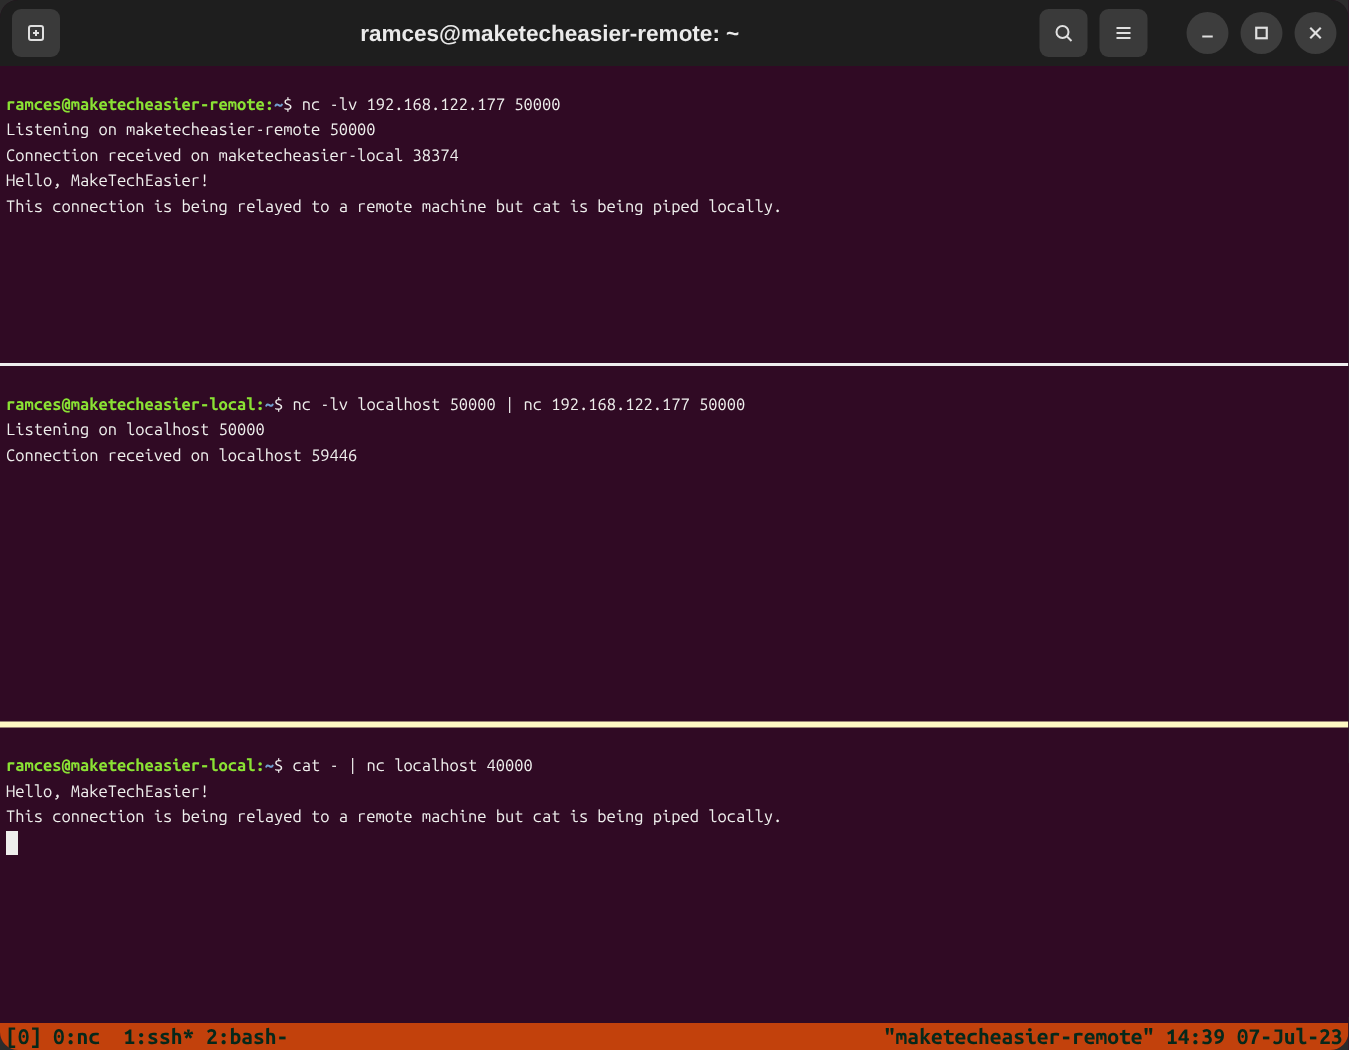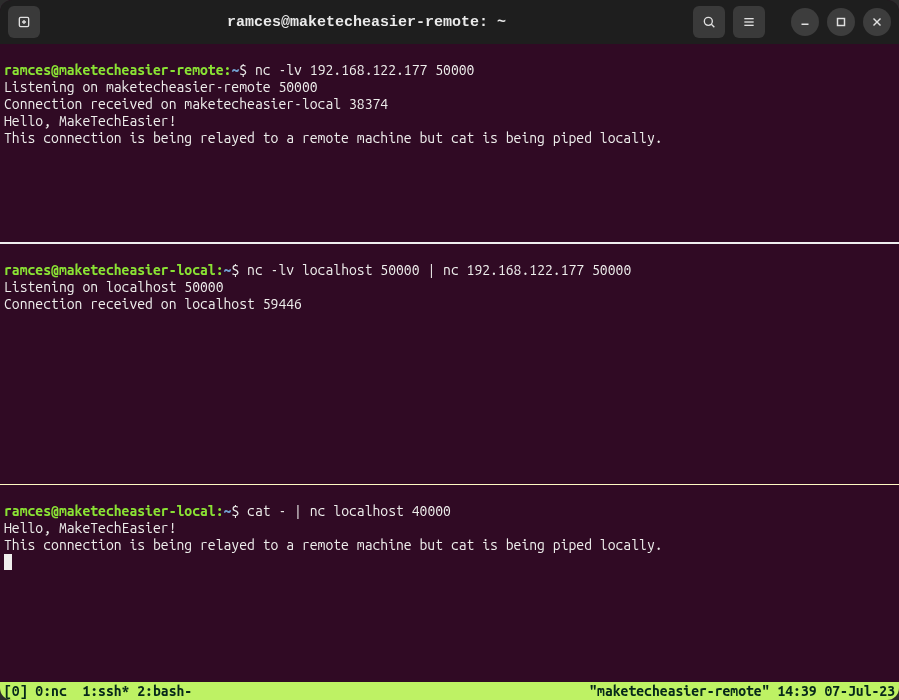--- a/index.html
+++ b/index.html
@@ -45,40 +45,40 @@
     width: 28px;
     height: 28px;
     background: #3d3d3d;
   }
   .tb-btn svg { width: 16px; height: 16px; fill: none; stroke: #e0e0e0; stroke-width: 2; }
   .tb-btn.round svg { width: 14px; height: 14px; stroke-width: 2.5; }
   .title {
     flex: 1;
     text-align: center;
     color: #eaeaea;
-    font-family: Liberation Mono, monospace;
+    font-family: Liberation Sans, sans-serif;
     font-size: 15px;
     font-weight: 600;
   }
   .terminal {
     flex: 1;
     display: flex;
     flex-direction: column;
-    font-size: 14px;
+    font-size: 11px;
     line-height: 17px;
     color: #eeeeec;
     position: relative;
   }
   .pane {
     padding: 1px 4px 2px 4px;
     white-space: pre;
     overflow: hidden;
   }
   .pane.top { height: 200px; border-bottom: 2px solid #eeeeee; }
-  .pane.mid { height: 241px; border-bottom: 1px solid #fef9c3; }
+  .pane.mid { height: 241px; border-bottom: 4px solid #fef9c3; }
   .pane.bot { flex: 1; }
   .prompt { color: #8ae234; font-weight: bold; }
   .path { color: #729fcf; font-weight: bold; }
   .dollar { color: #eeeeec; }
   .cmd { color: #eeeeec; }
   .out { color: #eeeeec; }
   .cursor {
     display: inline-block;
     width: 8px;
     height: 16px;
@@ -105,21 +105,21 @@
   }
   .statusbar {
     background: #1f6e4d;
   }
   .statusbar {
     background: #33a06f;
     background: linear-gradient(#3aae7d,#2e8b63);
     background: #2e9e6f;
   }
   .statusbar { background:#2e8b57; background:#33a06f; color:#063;}
-  .statusbar { background:#bef264; color:#06281a;}
+  .statusbar { background:#c2410c; color:#06281a;}
   .status-left{ white-space:pre; }
   .status-right{ margin-left:auto; white-space:pre;}
 </style>
 </head>
 <body>
 
 <div class="window">
   <div class="titlebar">
     <div class="tb-btn">
       <svg viewBox="0 0 24 24">

